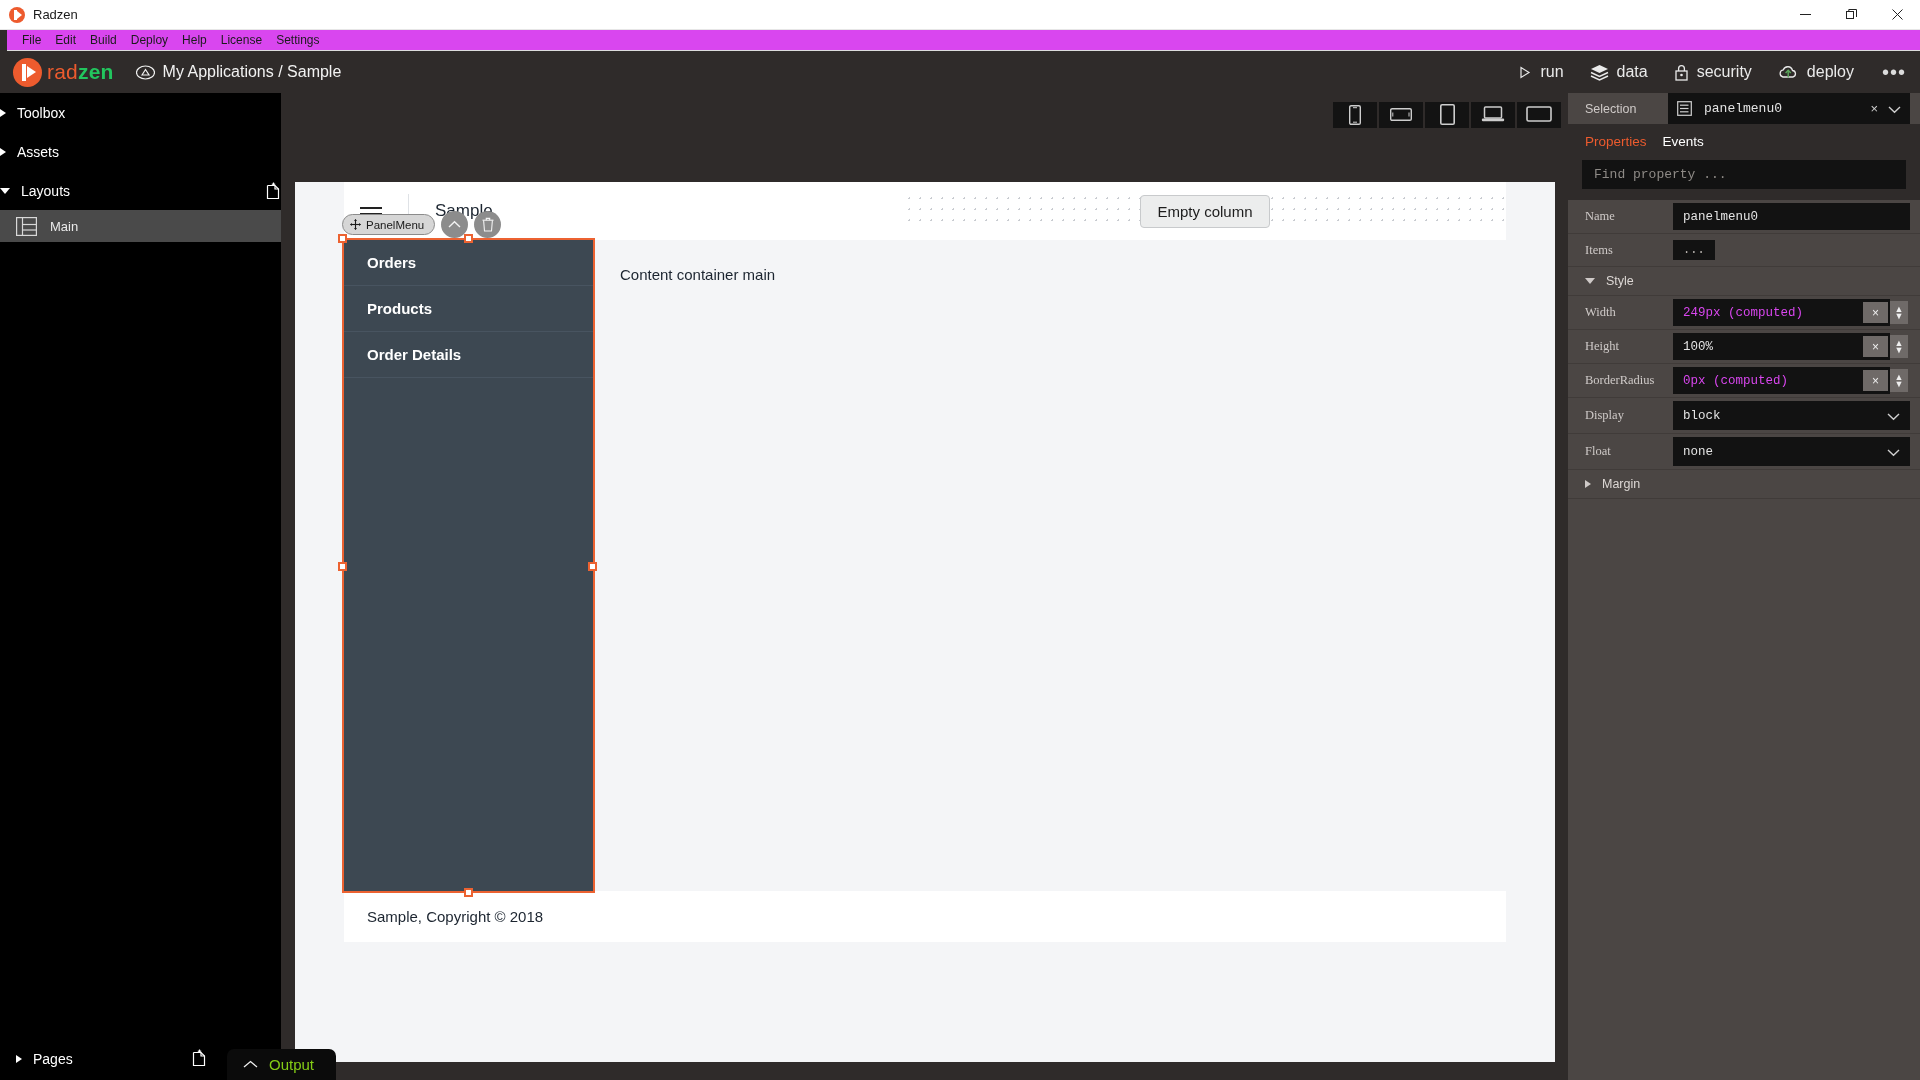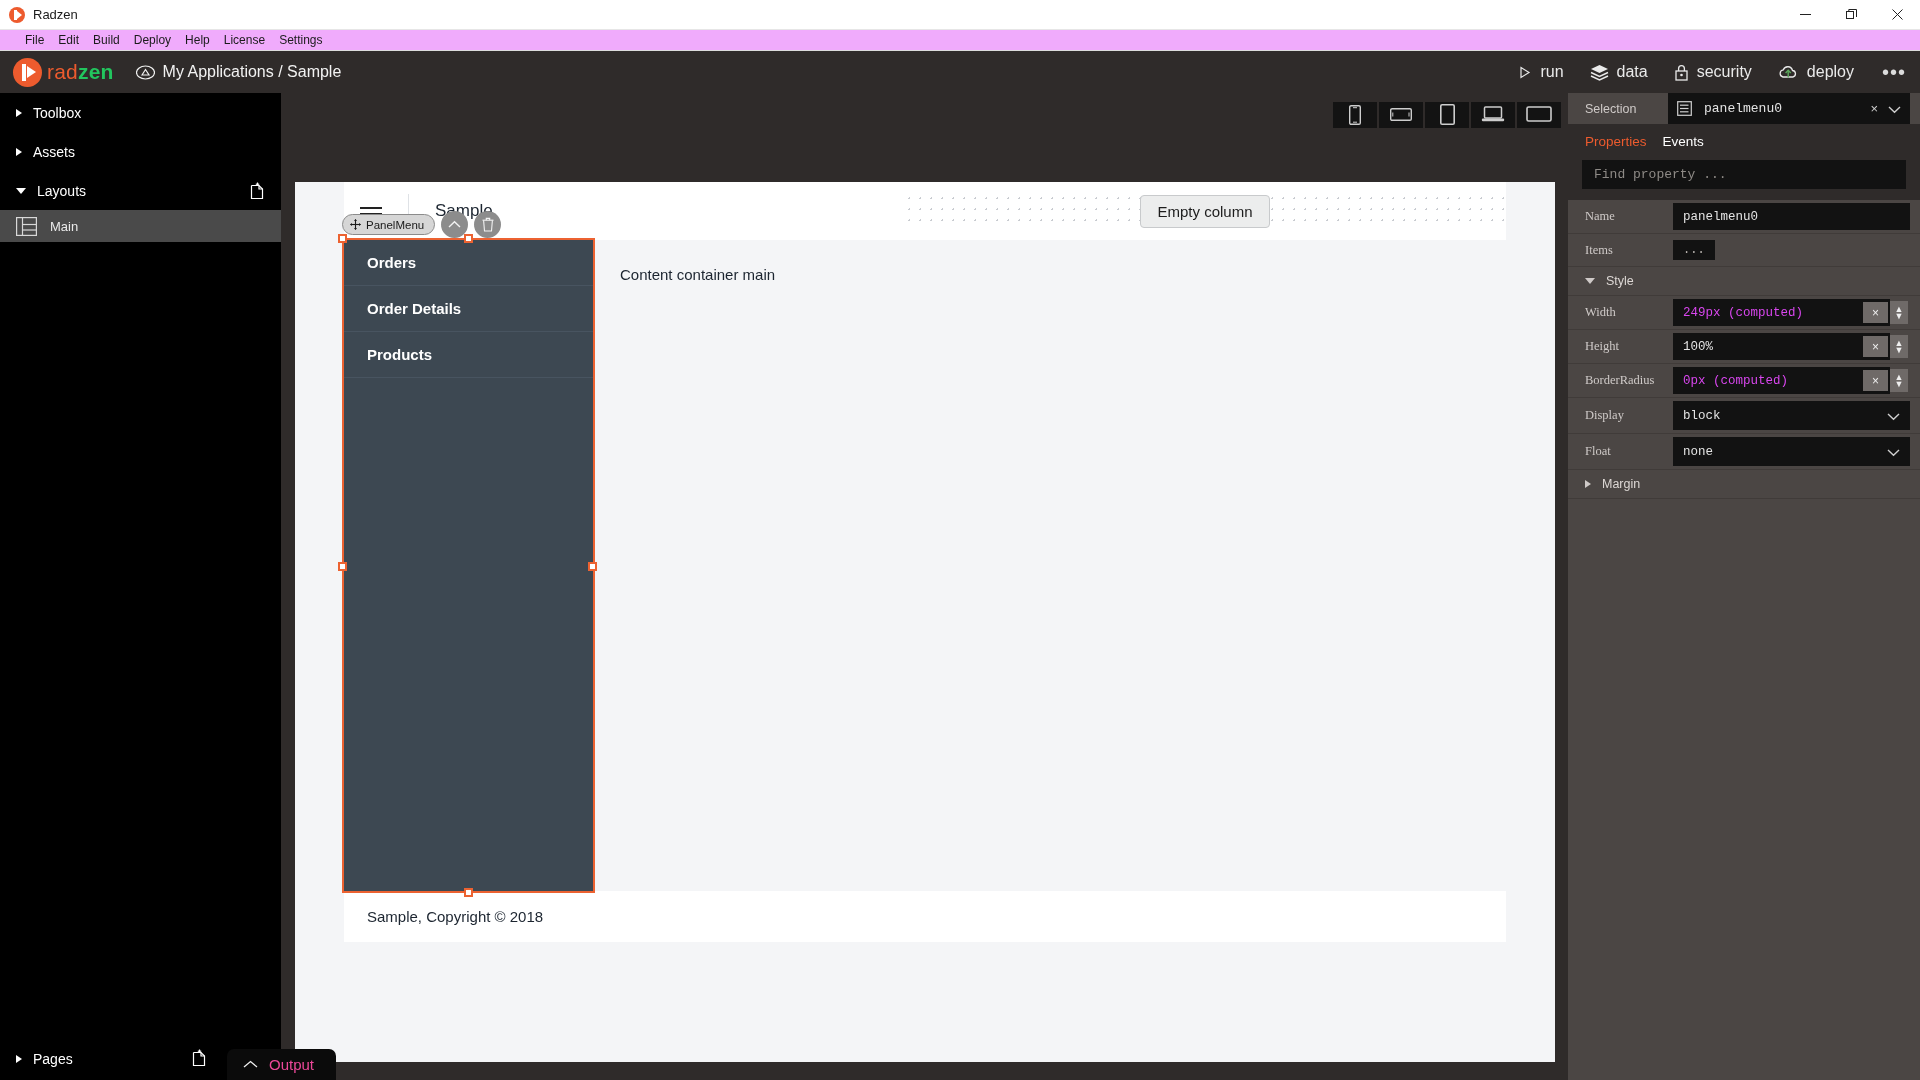--- a/index.html
+++ b/index.html
@@ -35,23 +35,24 @@
   .tb-title { font-size: 13px; color: #1a1a1a; }
   .tb-spacer { flex: 1; }
   .tb-btn {
     width: 46px; height: 30px;
     display: flex; align-items: center; justify-content: center;
     color: #222;
   }
 
   
   .menubar {
-    height: 21px; background: #f0abfc;
-    display: flex; align-items: center; padding-left: 18px;
+    height: 21px; background: #d946ef;
+    display: flex; align-items: center; padding-left: 8px;
     border-bottom: 1px solid #dcdcdc;
+    margin-left: 7px;
   }
   .menubar .mi {
     font-size: 12px; color: #1b1b1b;
     padding: 2px 7px; line-height: 14px;
   }
 
   
   .appheader {
     height: 42px; background: #2f2b2a;
     display: flex; align-items: center;
@@ -98,21 +99,21 @@
   .body-row { display: flex; height: 1007px; }
 
   
   .sidebar {
     width: 281px; background: #000000;
     display: flex; flex-direction: column;
     flex: none;
   }
   .sb-section {
     display: flex; align-items: center;
-    height: 39px; padding: 0 16px;
+    height: 39px; padding: 0 0;
     color: #ffffff; font-size: 14px;
   }
   .sb-arrow {
     width: 0; height: 0; margin-right: 11px; flex: none;
     border-left: 6px solid #ffffff;
     border-top: 4px solid transparent;
     border-bottom: 4px solid transparent;
   }
   .sb-arrow.open {
     border-left: 5px solid transparent;
@@ -336,21 +337,21 @@
   }
   .bb-pages {
     width: 223px; height: 42px; background: #000000;
     display: flex; align-items: center; padding: 0 16px;
     color: #fff; font-size: 14px;
   }
   .bb-output {
     height: 31px; background: #0b0b0b;
     border-radius: 7px 7px 0 0;
     display: flex; align-items: center; padding: 0 22px 0 16px;
-    color: #ec4899; font-size: 15px; margin-left: 4px;
+    color: #84cc16; font-size: 15px; margin-left: 4px;
   }
   .bb-output .chev { margin-right: 11px; display:flex; }
   .bb-rest { flex: 1; }
 </style>
 </head>
 <body>
 
 <div class="titlebar">
   <div class="tb-logo"></div>
   <div class="tb-title">Radzen</div>
@@ -553,22 +554,22 @@
               </div>
             </div>
 
             <div class="sel-handle" style="left:-6px;  top:-6px;"></div>
             <div class="sel-handle" style="left:120px; top:-6px;"></div>
             <div class="sel-handle" style="left:-6px;  top:322px;"></div>
             <div class="sel-handle" style="left:244px; top:322px;"></div>
             <div class="sel-handle" style="left:120px; bottom:-6px;"></div>
 
             <div class="dz-menu-item">Orders</div>
+            <div class="dz-menu-item">Products</div>
             <div class="dz-menu-item">Order Details</div>
-            <div class="dz-menu-item">Products</div>
           </div>
           <div class="dz-content">Content container main</div>
         </div>
 
         <div class="dz-footer">Sample, Copyright © 2018</div>
       </div>
     </div>
   </div>
 
   <div class="props">

